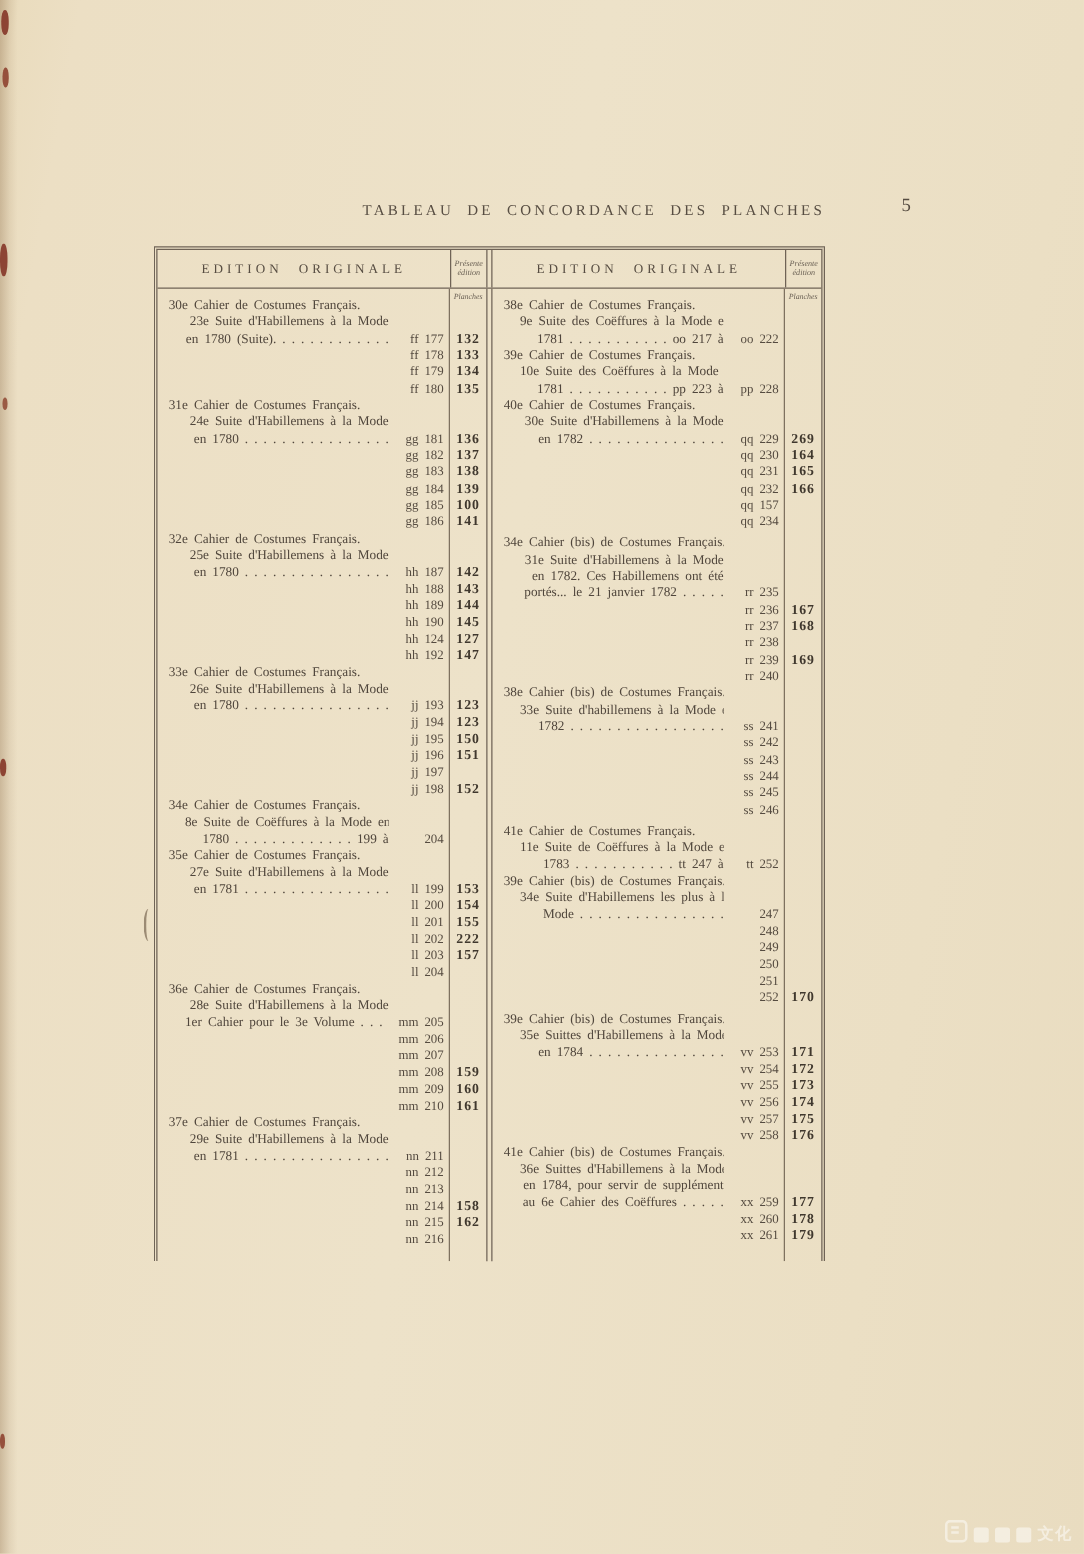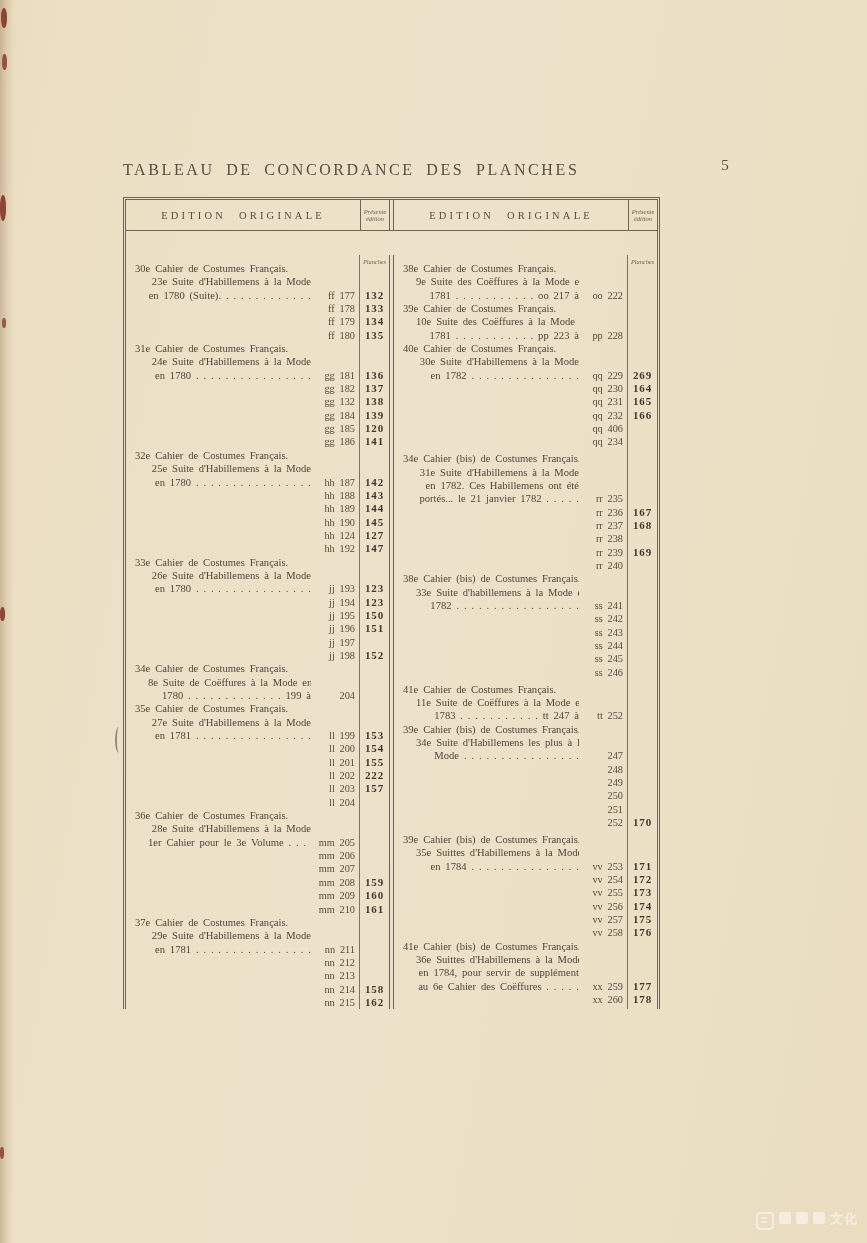--- a/index.html
+++ b/index.html
@@ -13,36 +13,36 @@
     background:linear-gradient(100deg,#e2d2b2 0%,#eadcbe 1.5%,#ecdfc4 6%,#ede2c9 45%,#ebdfc4 80%,#e9dcc0 100%);
   }
   .page::before{ 
     content:"";position:absolute;left:0;top:0;bottom:0;width:14px;
     background:linear-gradient(to right,rgba(150,120,85,.38),rgba(150,120,85,.12) 55%,transparent);
     pointer-events:none;
   }
   
   .title{
     position:absolute;left:123px;top:161px;width:537px;
-    text-align:left;font-size:16px;letter-spacing:2.6px;word-spacing:5px;
+    text-align:right;font-size:12px;letter-spacing:2.6px;word-spacing:5px;
     color:#574d42;
   }
   .pageno{
     position:absolute;left:712px;top:157px;width:26px;text-align:center;
     font-size:15px;color:#574d42;
   }
   
   .table{
     position:absolute;left:123px;top:197px;width:537px;height:812px;
     border:3px double #6f6356;border-bottom:none;
     display:flex;flex-direction:column;box-sizing:border-box;
     color:#50463c;
   }
   .thead{display:flex;height:30px;border-bottom:1px solid #6f6356;flex:0 0 auto;}
-  .tbody{display:flex;flex:1 1 auto;min-height:0;margin-top:24px;}
+  .tbody{display:flex;flex:1 1 auto;min-height:0;}
   .hpane{flex:1 1 0;display:flex;min-width:0;}
   .h-desc{
     flex:1 1 auto;display:flex;align-items:center;justify-content:center;
     font-size:10.5px;letter-spacing:3.2px;word-spacing:7px;color:#574d42;
   }
   .h-pl{
     flex:0 0 29px;border-left:1px solid #6f6356;
     display:flex;align-items:center;justify-content:center;text-align:center;
     font-size:6.5px;font-style:italic;line-height:7.5px;color:#6a6054;
     padding:0 1px;box-sizing:border-box;
@@ -80,21 +80,21 @@
   .a4{left:2px;top:318px;width:4px;height:10px;background:#9a5a44;}
   .a5{left:0;top:607px;width:5px;height:14px;background:#8d4434;}
   .a6{left:0;top:1147px;width:4px;height:12px;background:#96503c;}
   .a7{
     left:115px;top:727px;width:7px;height:26px;background:transparent;
     border-left:2px solid rgba(90,70,50,.55);border-radius:60% 0 0 60%;filter:blur(.4px);
   }
   
   .watermark{
     position:absolute;right:9px;bottom:9px;height:22px;
-    display:flex;align-items:flex-start;gap:5px;
+    display:flex;align-items:flex-end;gap:5px;
     opacity:.5;filter:blur(.4px);color:#fff;
   }
   .wm-icon{
     position:relative;width:14px;height:14px;border:2px solid #fff;border-radius:4px;
   }
   .wm-icon::before{
     content:"";position:absolute;left:3px;top:3px;width:6px;height:2px;background:#fff;
     box-shadow:0 4px 0 #fff;
   }
   .wm-block{width:12px;height:12px;background:#fff;border-radius:2px;}
@@ -179,32 +179,32 @@
             <span class="ref">gg 181</span>
             <span class="pl">136</span>
           </div>
           <div class="line">
             <span class="desc"></span>
             <span class="ref">gg 182</span>
             <span class="pl">137</span>
           </div>
           <div class="line">
             <span class="desc"></span>
-            <span class="ref">gg 132</span>
+            <span class="ref">gg 183</span>
             <span class="pl">138</span>
           </div>
           <div class="line">
             <span class="desc"></span>
             <span class="ref">gg 184</span>
             <span class="pl">139</span>
           </div>
           <div class="line">
             <span class="desc"></span>
             <span class="ref">gg 185</span>
-            <span class="pl">120</span>
+            <span class="pl">100</span>
           </div>
           <div class="line">
             <span class="desc"></span>
             <span class="ref">gg 186</span>
             <span class="pl">141</span>
           </div>
           <div class="line">
             <span class="desc">32e Cahier de Costumes Français.</span>
             <span class="ref"></span>
             <span class="pl"></span>
@@ -479,21 +479,21 @@
             <span class="ref">qq 231</span>
             <span class="pl">165</span>
           </div>
           <div class="line">
             <span class="desc"></span>
             <span class="ref">qq 232</span>
             <span class="pl">166</span>
           </div>
           <div class="line">
             <span class="desc"></span>
-            <span class="ref">qq 406</span>
+            <span class="ref">qq 157</span>
             <span class="pl"></span>
           </div>
           <div class="line">
             <span class="desc"></span>
             <span class="ref">qq 234</span>
             <span class="pl"></span>
           </div>
           <div class="line sp">
             <span class="desc">34e Cahier (bis) de Costumes Français.</span>
             <span class="ref"></span>

